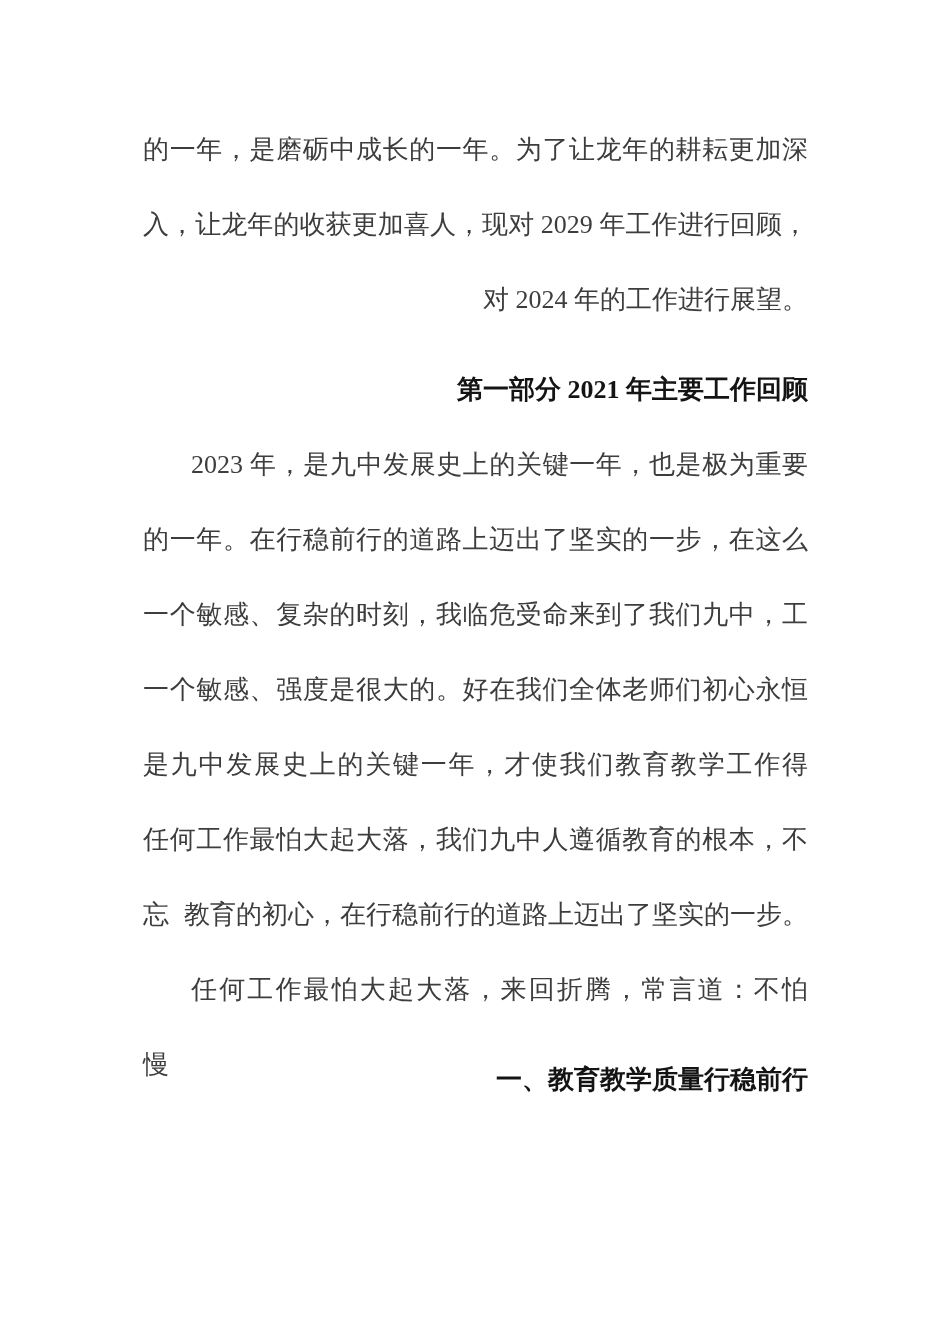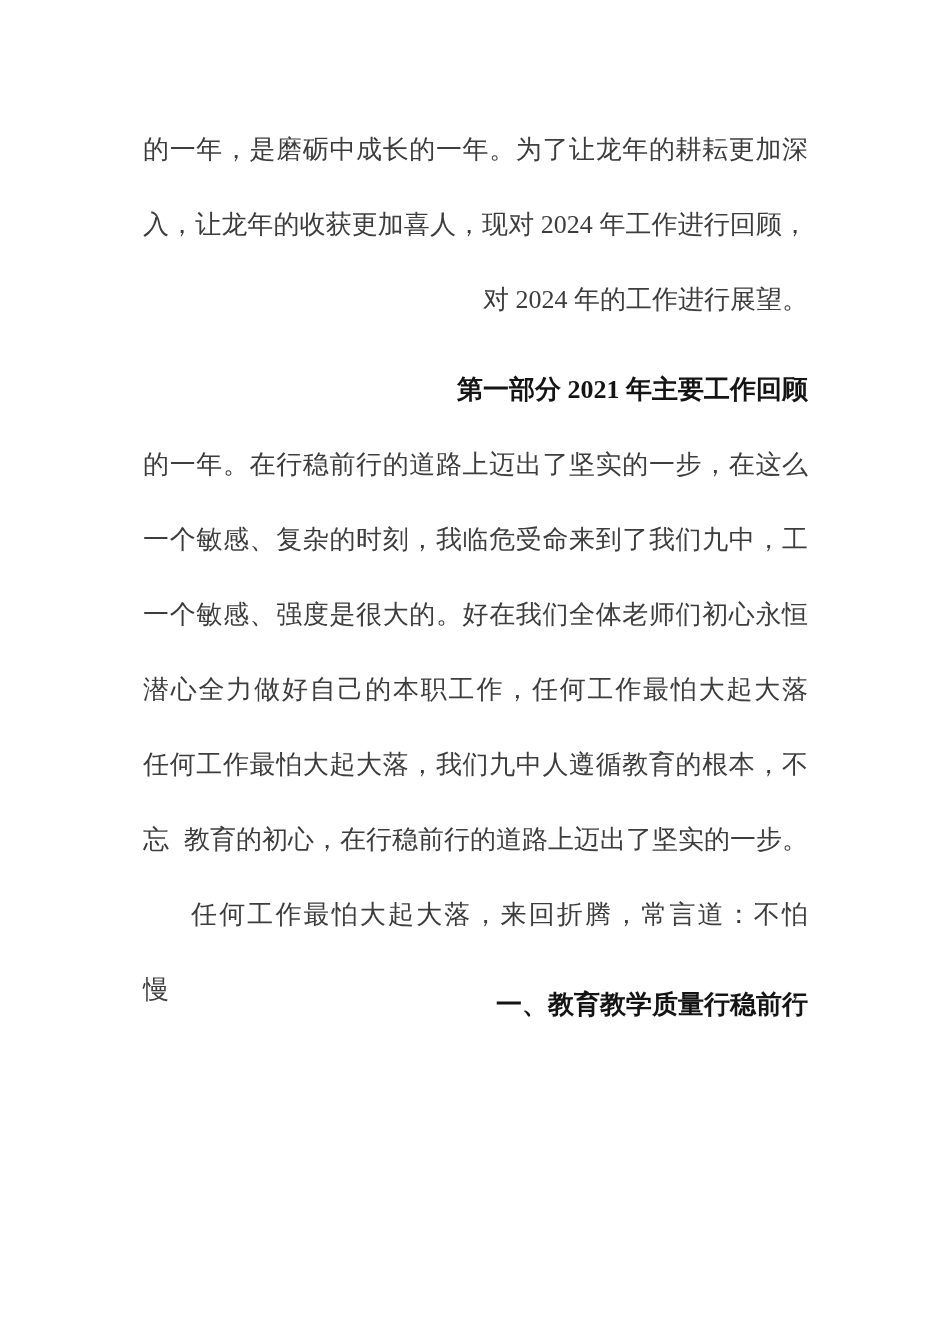--- a/index.html
+++ b/index.html
@@ -40,24 +40,25 @@
     font-weight: 700;
     color: #141414;
     margin-top: 15px;
   }
 </style>
 </head>
 <body>
 
 <div class="page">
   <div class="line justify">的一年，是磨砺中成长的一年。为了让龙年的耕耘更加深</div>
-  <div class="line justify">入，让龙年的收获更加喜人，现对 2024 年工作进行回顾，</div>
+  <div class="line justify">入，让龙年的收获更加喜人，现对 2029 年工作进行回顾，</div>
   <div class="line">对 2024 年的工作进行展望。</div>
   <div class="line heading indent">第一部分 2021 年主要工作回顾</div>
+  <div class="line justify indent">2023 年，是九中发展史上的关键一年，也是极为重要</div>
   <div class="line justify">的一年。在行稳前行的道路上迈出了坚实的一步，在这么</div>
   <div class="line justify">一个敏感、复杂的时刻，我临危受命来到了我们九中，工</div>
   <div class="line justify">一个敏感、强度是很大的。好在我们全体老师们初心永恒</div>
-  <div class="line justify">潜心全力做好自己的本职工作，任何工作最怕大起大落</div>
+  <div class="line justify">是九中发展史上的关键一年，才使我们教育教学工作得</div>
   <div class="line justify">任何工作最怕大起大落，我们九中人遵循教育的根本，不忘</div>
   <div class="line">教育的初心，在行稳前行的道路上迈出了坚实的一步。</div>
   <div class="line justify indent">任何工作最怕大起大落，来回折腾，常言道：不怕慢，</div>
   <div class="line heading indent">一、教育教学质量行稳前行</div>
 </div>
 
 </body></html>

